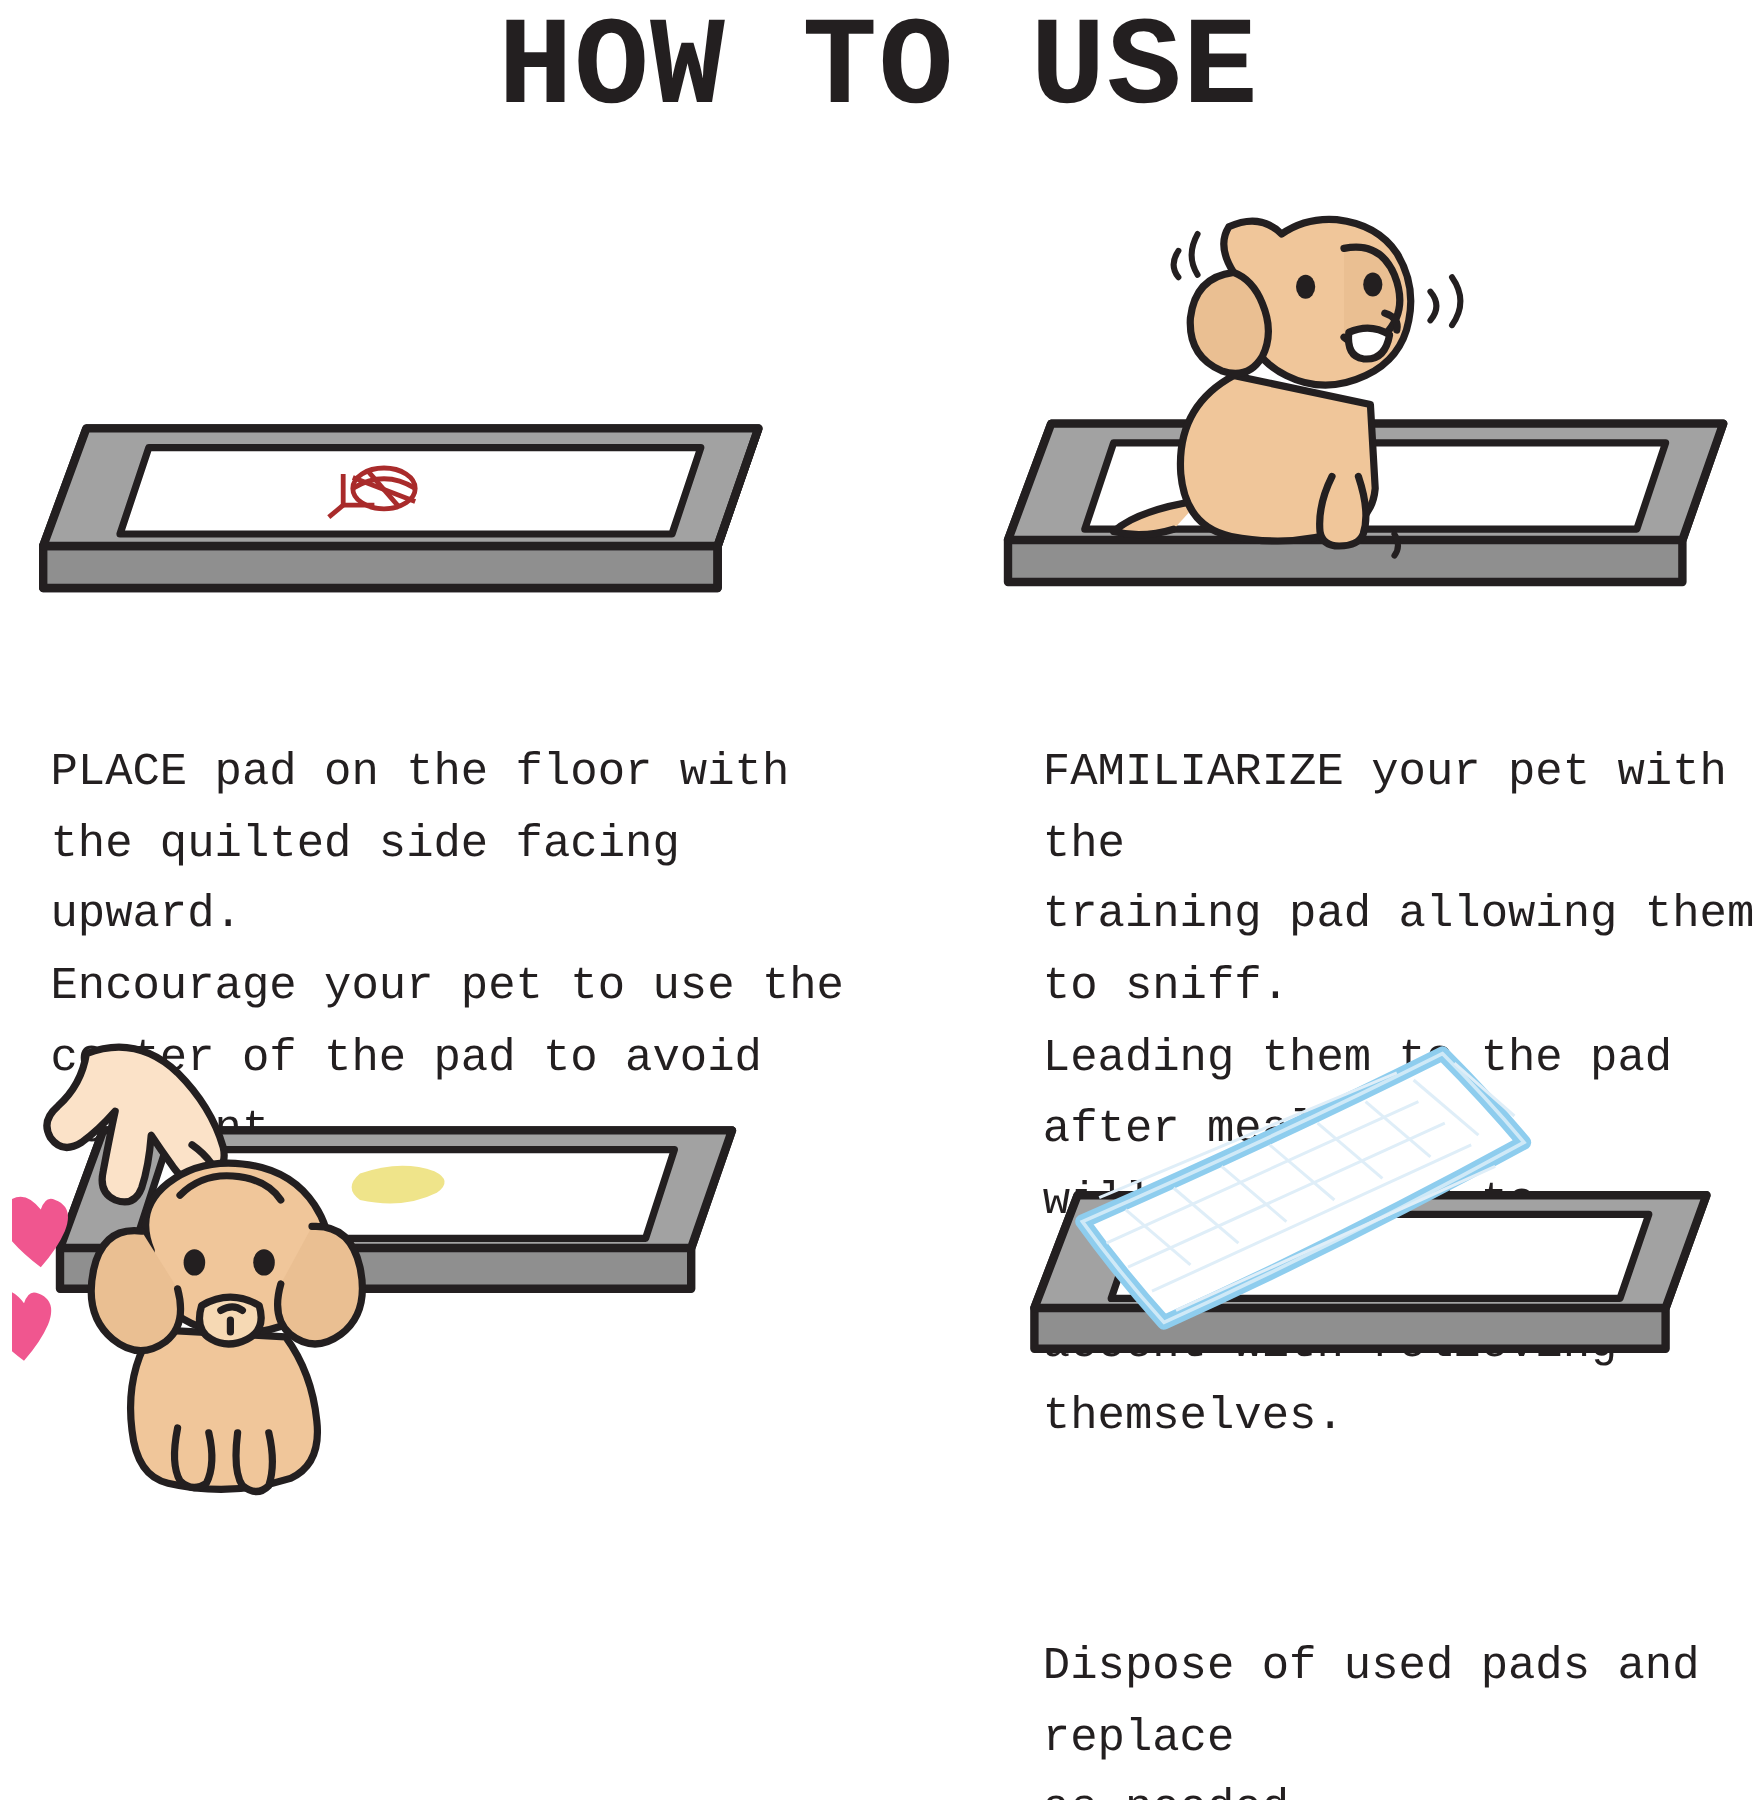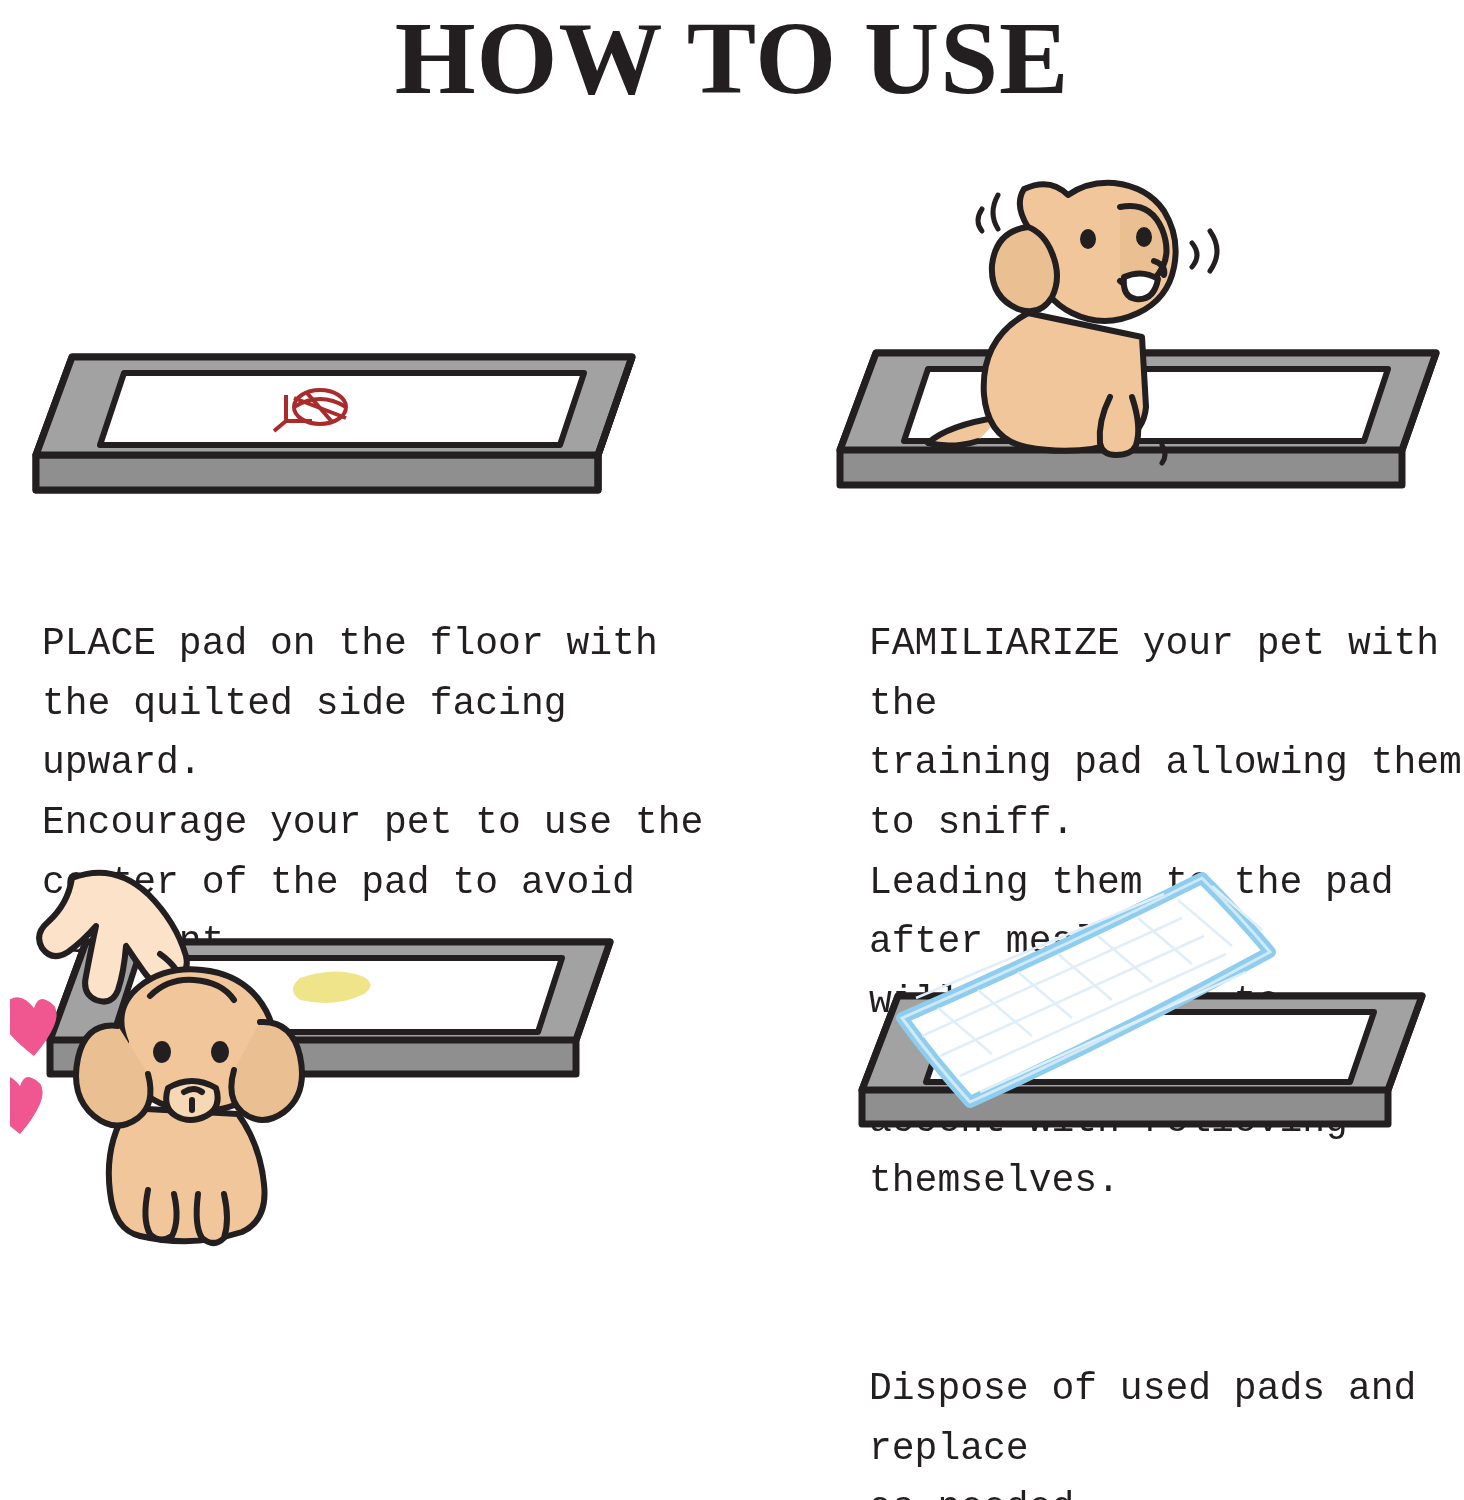--- a/index.html
+++ b/index.html
@@ -15,21 +15,21 @@
     position: relative;
     overflow: hidden;
   }
   .page {
     width: 1464px;
     height: 1500px;
     position: relative;
   }
   .title {
     text-align: center;
-    font-family: Liberation Serif, serif;
+    font-family: Liberation Mono, monospace;
     font-weight: bold;
     font-size: 104px;
     letter-spacing: 1px;
     color: #231f20;
     line-height: 1;
     padding-top: 6px;
     margin: 0;
     white-space: nowrap;
   }
   .grid {

